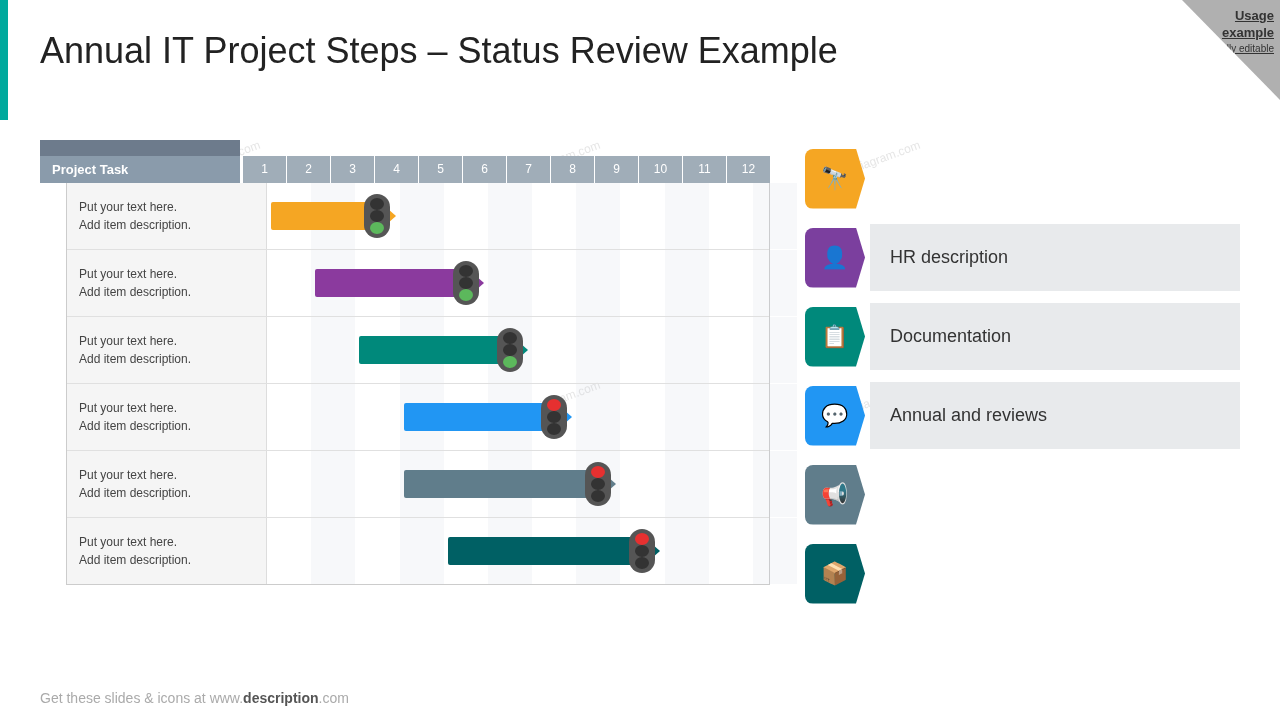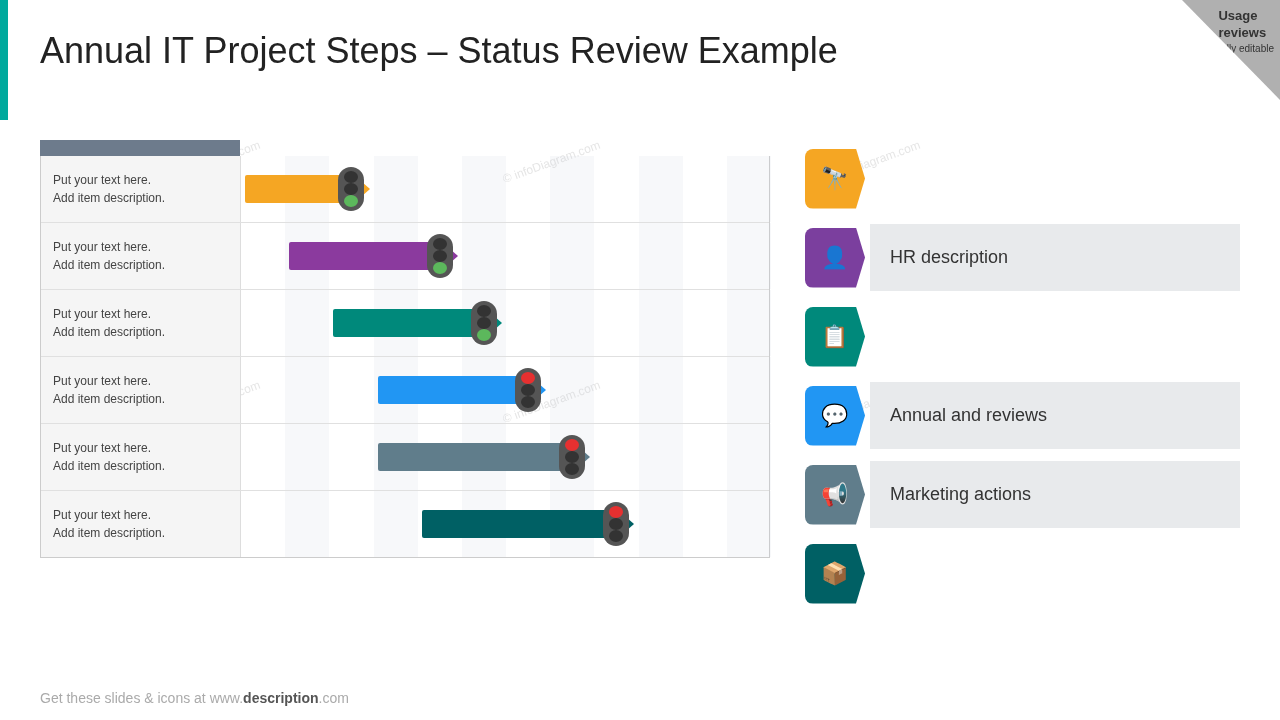--- a/index.html
+++ b/index.html
@@ -28,26 +28,27 @@
       background: #b0b0b0;
       clip-path: polygon(30% 0%, 100% 0%, 100% 100%);
       display: flex;
       align-items: flex-start;
       justify-content: flex-end;
       overflow: hidden;
     }
     .usage-banner-text {
       position: absolute;
       top: 8px; right: 6px;
-      text-align: left;
+      text-align: right;
       transform: rotate(0deg);
       font-size: 13px;
       font-weight: bold;
       color: #333;
       line-height: 1.3;
+      text-decoration: underline;
     }
     .usage-banner-text .fully {
       font-size: 10px;
       font-weight: normal;
       display: block;
     }
 
     
     .page-title {
       position: absolute;
@@ -132,20 +133,21 @@
       text-align: center;
       font-size: 12px;
       padding: 6px 0;
       border-left: 1px solid #fff;
     }
 
     
     .gantt-body {
       border: 1px solid #ccc;
       border-top: none;
+      margin-left: 26px;
     }
     .gantt-row {
       display: flex;
       border-bottom: 1px solid #e0e0e0;
       min-height: 66px;
       align-items: center;
       position: relative;
     }
     .gantt-row:last-child { border-bottom: none; }
     .gantt-task-cell {
@@ -280,21 +282,21 @@
     }
   </style>
 </head>
 <body>
 
 <div class="left-accent"></div>
 
 <div class="usage-banner">
   <div class="usage-banner-text">
     <span>Usage</span><br>
-    <span>reviews</span><br>
+    <span>example</span><br>
     <span class="fully">fully editable</span>
   </div>
 </div>
 
 <h1 class="page-title">Annual IT Project Steps – Status Review Example</h1>
 
 <div class="watermark" style="left:160px;top:155px;">© infoDiagram.com</div>
 <div class="watermark" style="left:500px;top:155px;">© infoDiagram.com</div>
 <div class="watermark" style="left:820px;top:155px;">© infoDiagram.com</div>
 <div class="watermark" style="left:160px;top:395px;">© infoDiagram.com</div>
@@ -302,20 +304,37 @@
 <div class="watermark" style="left:820px;top:395px;">© infoDiagram.com</div>
 
 <div class="main-content">
 
   <div class="gantt-section">
 
     <div class="gantt-header-row">
       <div class="gantt-task-header"></div>
     </div>
 
+    <div class="gantt-cols-row">
+      <div class="gantt-task-col-header">Project Task</div>
+      <div class="gantt-month-cols" id="month-cols-container">
+          <div class="gantt-col-num">1</div>
+          <div class="gantt-col-num">2</div>
+          <div class="gantt-col-num">3</div>
+          <div class="gantt-col-num">4</div>
+          <div class="gantt-col-num">5</div>
+          <div class="gantt-col-num">6</div>
+          <div class="gantt-col-num">7</div>
+          <div class="gantt-col-num">8</div>
+          <div class="gantt-col-num">9</div>
+          <div class="gantt-col-num">10</div>
+          <div class="gantt-col-num">11</div>
+          <div class="gantt-col-num">12</div>
+        </div>
+    </div>
 
     <div class="gantt-body" id="gantt-body-container">
         <div class="gantt-row">
           <div class="gantt-task-cell">Put your text here.<br>Add item description.</div>
           <div class="gantt-bar-area">
             <div class="gantt-col-stripe" style="left: 44.1667px; width: 44.1667px;"></div>
             <div class="gantt-col-stripe" style="left: 132.5px; width: 44.1667px;"></div>
             <div class="gantt-col-stripe" style="left: 220.833px; width: 44.1667px;"></div>
             <div class="gantt-col-stripe" style="left: 309.167px; width: 44.1667px;"></div>
             <div class="gantt-col-stripe" style="left: 397.5px; width: 44.1667px;"></div>
@@ -450,36 +469,36 @@
       </div>
     </div>
     <div class="legend-label">HR description</div>
   </div>
       <div class="legend-item">
     <div class="legend-icon">
       <div class="legend-icon-inner" style="background:#00897b;">
         <span class="icon-sym">📋</span>
       </div>
     </div>
+    <div class="legend-label">Documentation</div>
   </div>
       <div class="legend-item">
     <div class="legend-icon">
       <div class="legend-icon-inner" style="background:#2196f3;">
         <span class="icon-sym">💬</span>
       </div>
     </div>
     <div class="legend-label">Annual and reviews</div>
   </div>
       <div class="legend-item">
     <div class="legend-icon">
       <div class="legend-icon-inner" style="background:#607d8b;">
         <span class="icon-sym">📢</span>
       </div>
     </div>
-    <div class="legend-label">Marketing actions</div>
   </div>
       <div class="legend-item">
     <div class="legend-icon">
       <div class="legend-icon-inner" style="background:#006064;">
         <span class="icon-sym">📦</span>
       </div>
     </div>
   </div>
     </div>
 

